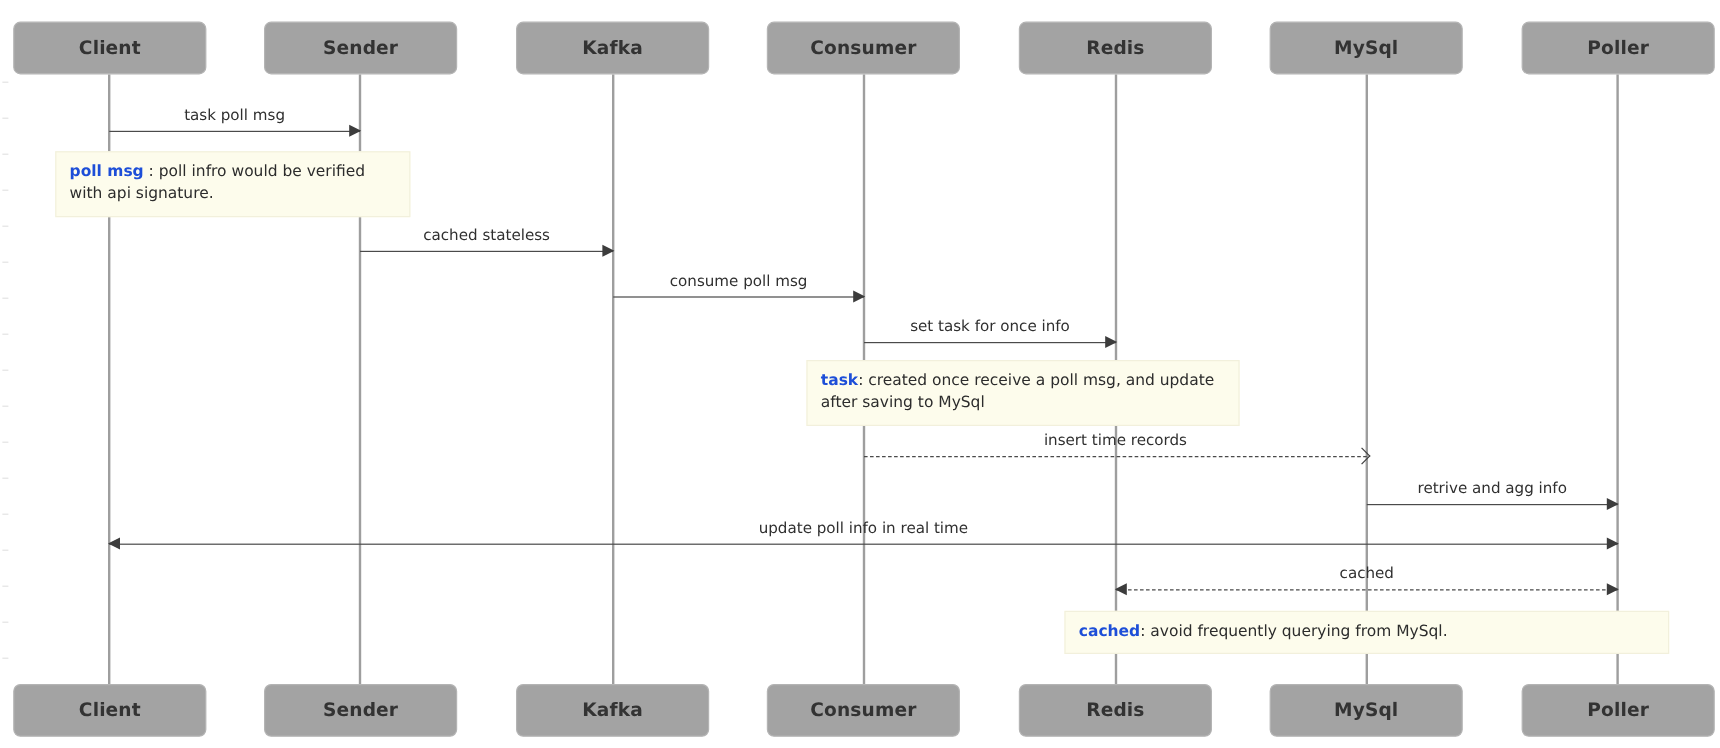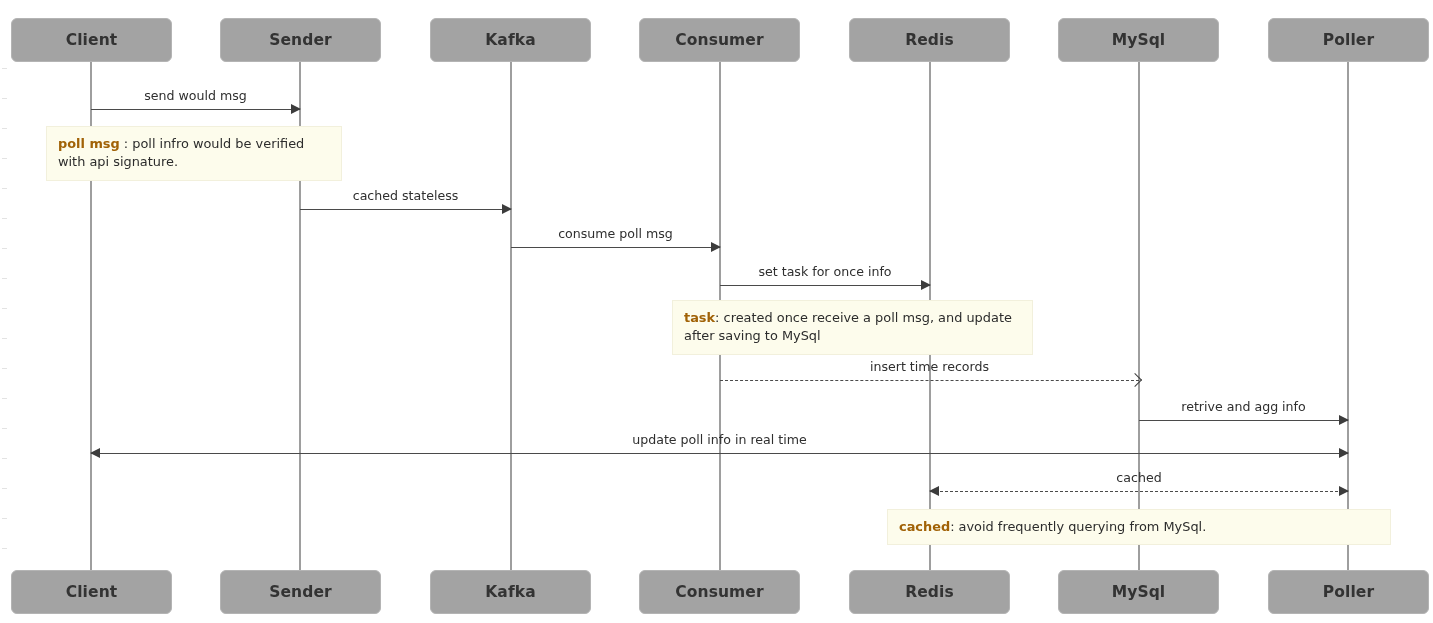--- a/index.html
+++ b/index.html
@@ -71,21 +71,21 @@
     position:absolute;
     box-sizing:border-box;
     background:#fdfcec;
     border:1px solid #f2f0dc;
     padding:8px 10px 8px 11px;
     font-size:12.9px;
     line-height:1.42;
     color:#2c2c2c;
     z-index:5;
   }
-  .note b{font-weight:700;color:#a16207;}
+  .note b{font-weight:700;color:#1d4ed8;}
 
   
   .tick{
     position:absolute;left:2px;
     width:5px;height:1px;background:#e3e3e3;z-index:0;
   }
 </style>
 </head>
 <body>
 
@@ -152,21 +152,21 @@
     </div>
     <div class="pbox" style="left: 1268px; top: 18px; width: 161px; height: 44px;">
       <span>Poller</span>
     </div>
     <div class="pbox" style="left: 1268px; top: 570px; width: 161px; height: 44px;">
       <span>Poller</span>
     </div>
     <div class="msg" style="left: 91px; top: 109px; width: 209px;">
       <div class="line"></div>
       <div class="head right"></div>
-      <div class="mlabel">send would msg</div>
+      <div class="mlabel">task poll msg</div>
     </div>
     <div class="msg" style="left: 300px; top: 209px; width: 211px;">
       <div class="line"></div>
       <div class="head right"></div>
       <div class="mlabel">cached stateless</div>
     </div>
     <div class="msg" style="left: 511px; top: 247px; width: 209px;">
       <div class="line"></div>
       <div class="head right"></div>
       <div class="mlabel">consume poll msg</div>

